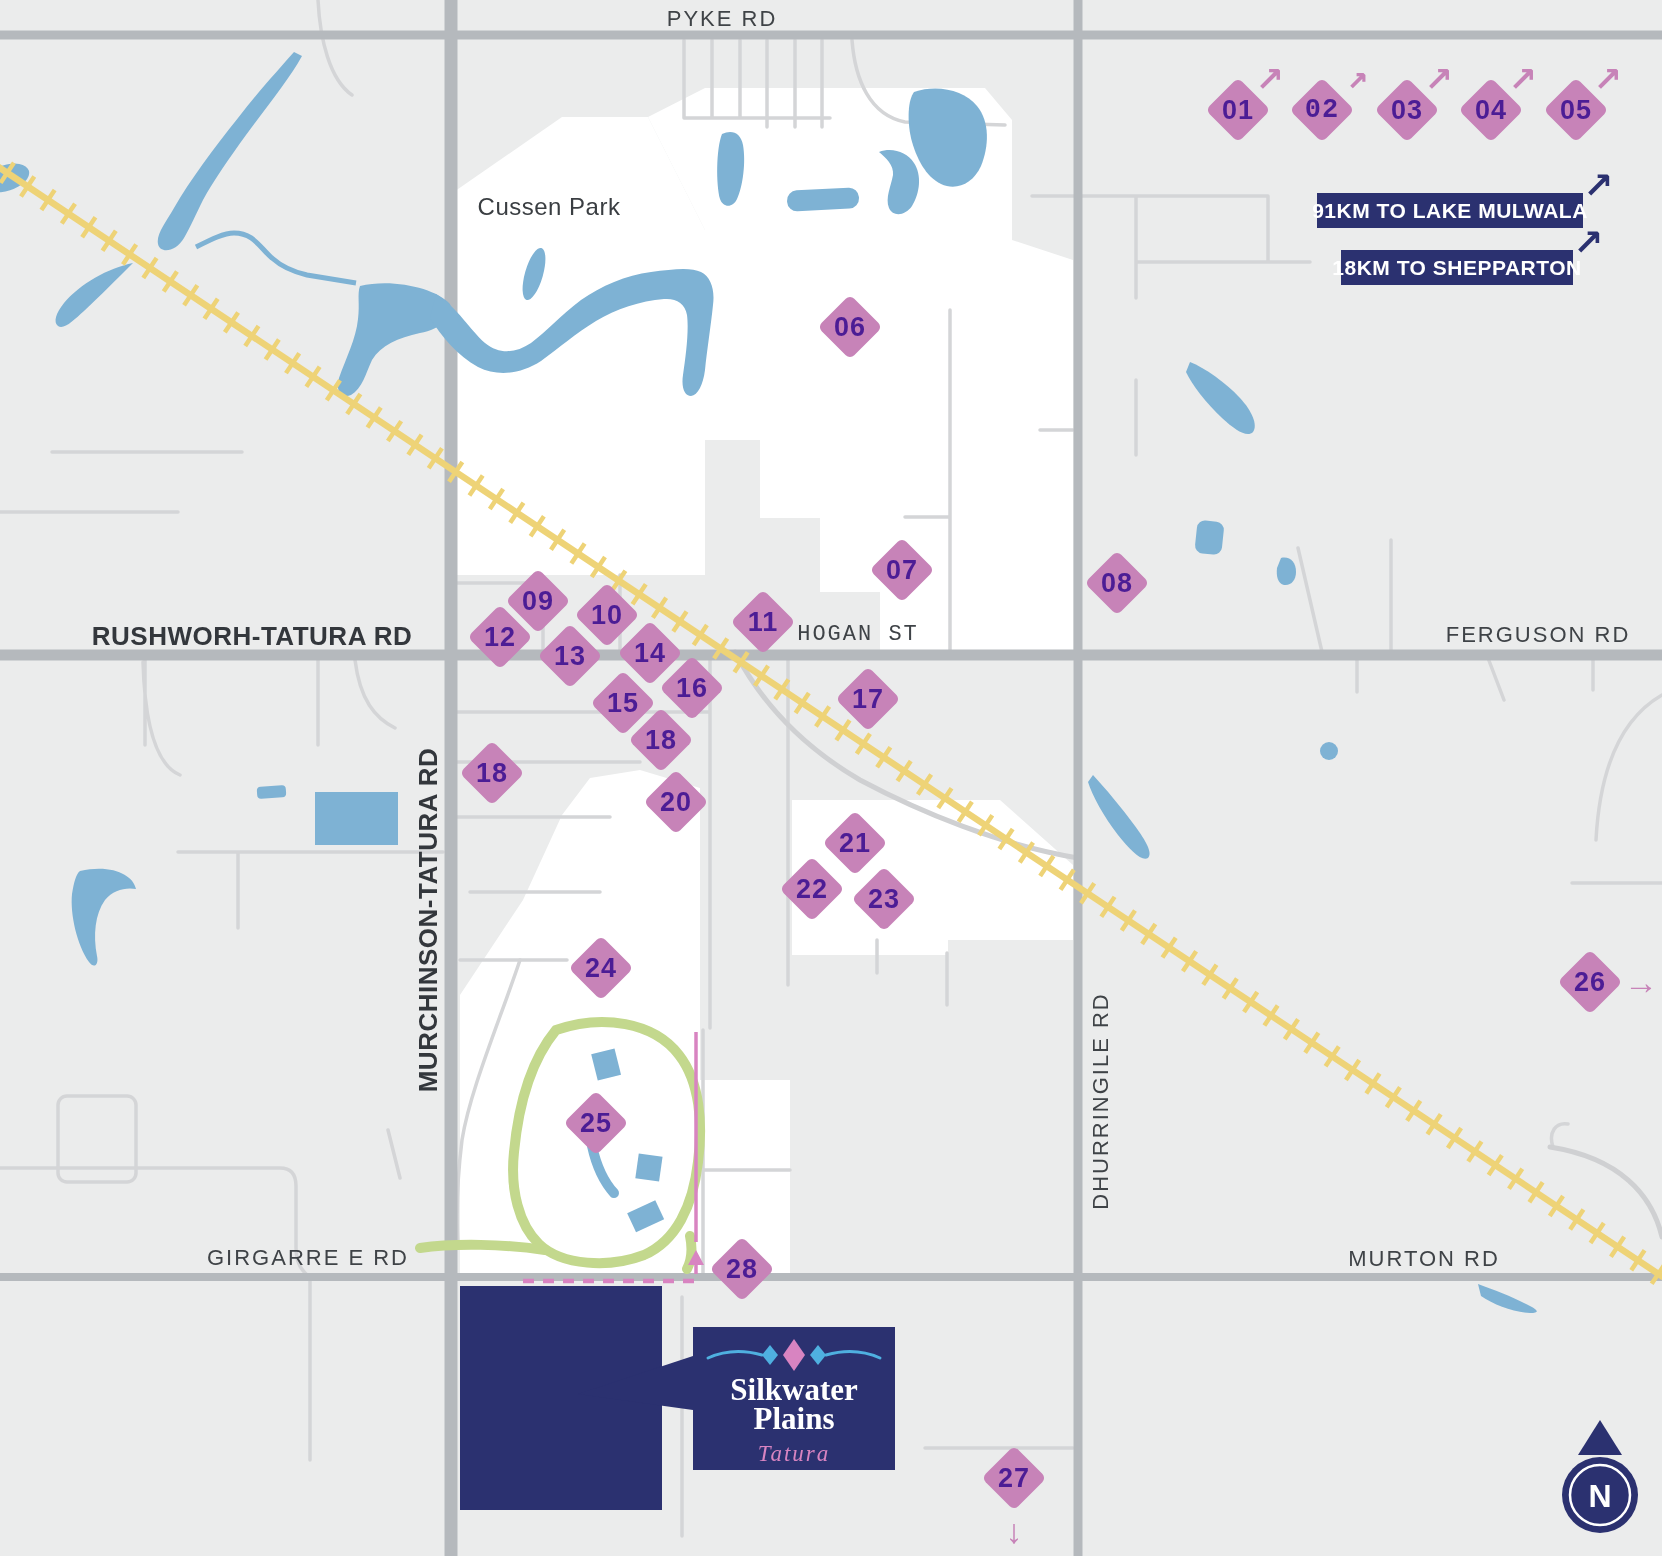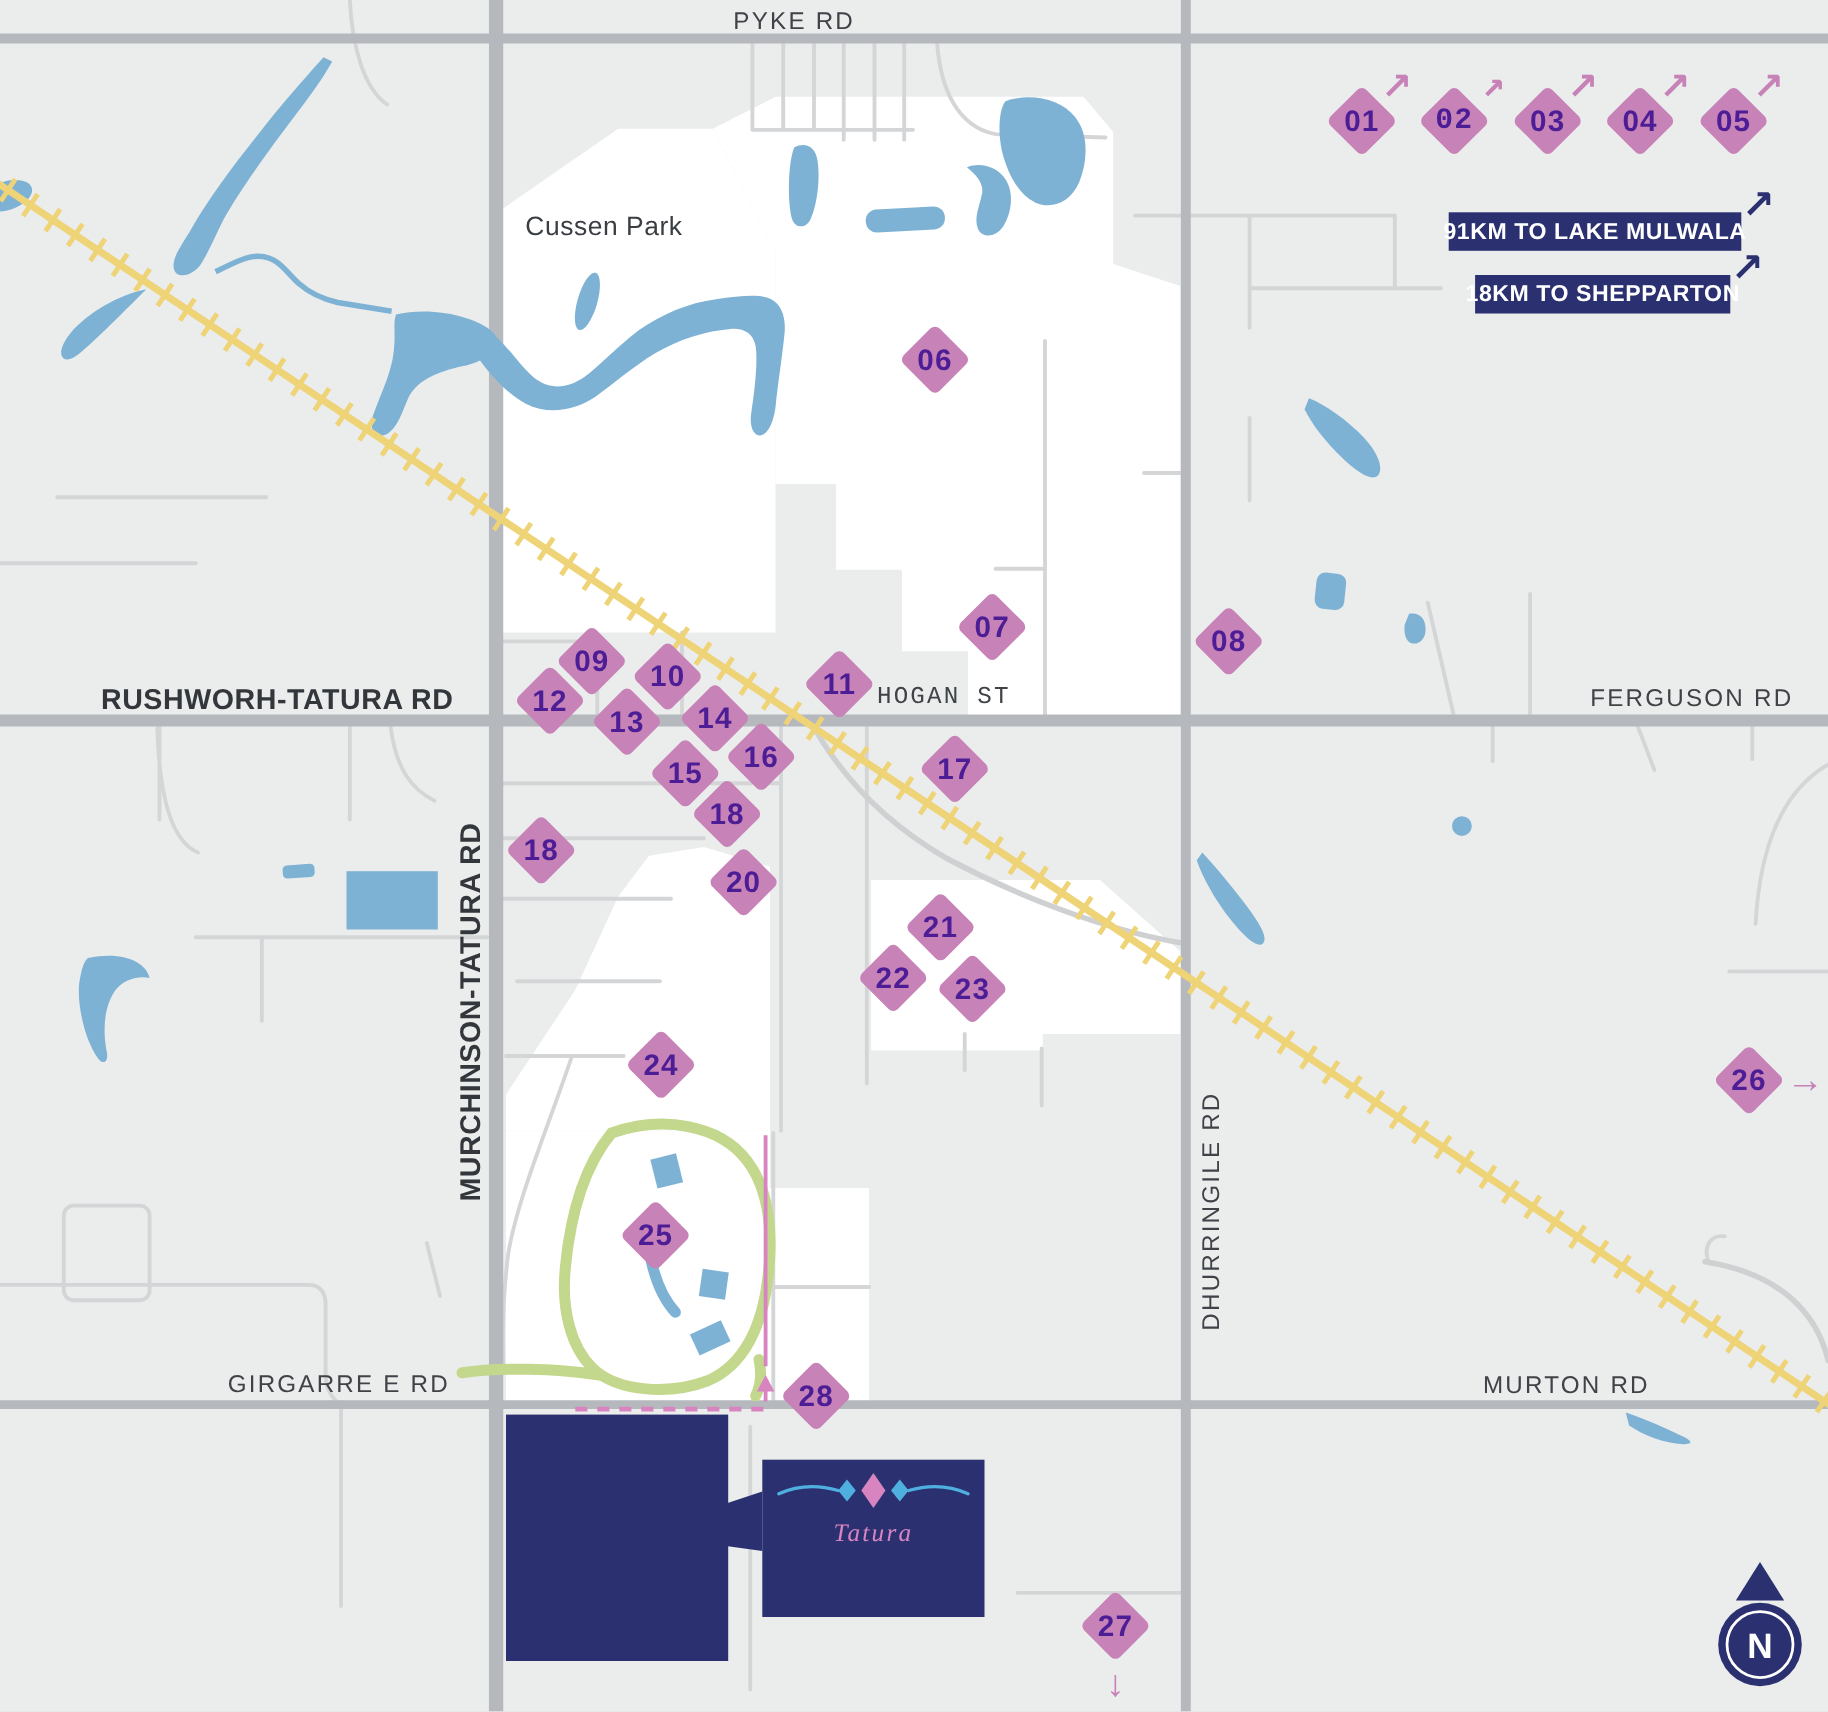--- a/index.html
+++ b/index.html
@@ -299,20 +299,21 @@
     </div>
 
   <div id="logo-card" style="left:693px;top:1327px;width:202px;height:143px">
     <svg class="flourish" width="180" height="36" viewBox="0 0 180 36">
       <path d="M4,21 C24,12 44,14 58,18" fill="none" stroke="#4fb0e0" stroke-width="3" stroke-linecap="round"></path>
       <path d="M122,18 C136,14 156,12 176,21" fill="none" stroke="#4fb0e0" stroke-width="3" stroke-linecap="round"></path>
       <polygon points="66,8 74,18 66,28 58,18" fill="#4fb0e0"></polygon>
       <polygon points="90,2 101,18 90,34 79,18" fill="#d884c1"></polygon>
       <polygon points="114,8 122,18 114,28 106,18" fill="#4fb0e0"></polygon>
     </svg>
+    <div class="logo-title"><span>Silkwater</span><br><span>Plains</span></div>
     <div class="logo-script">Tatura</div>
   </div>
 
   <div id="compass">
     <svg width="84" height="122" viewBox="0 0 84 122">
       <polygon points="42,6 20,41 64,41" fill="#2b3170"></polygon>
       <circle cx="42" cy="81" r="38" fill="#2b3170"></circle>
       <circle cx="42" cy="81" r="30" fill="none" stroke="#ffffff" stroke-width="2.5"></circle>
       <text x="42" y="82" text-anchor="middle" dominant-baseline="central">N</text>
     </svg>

